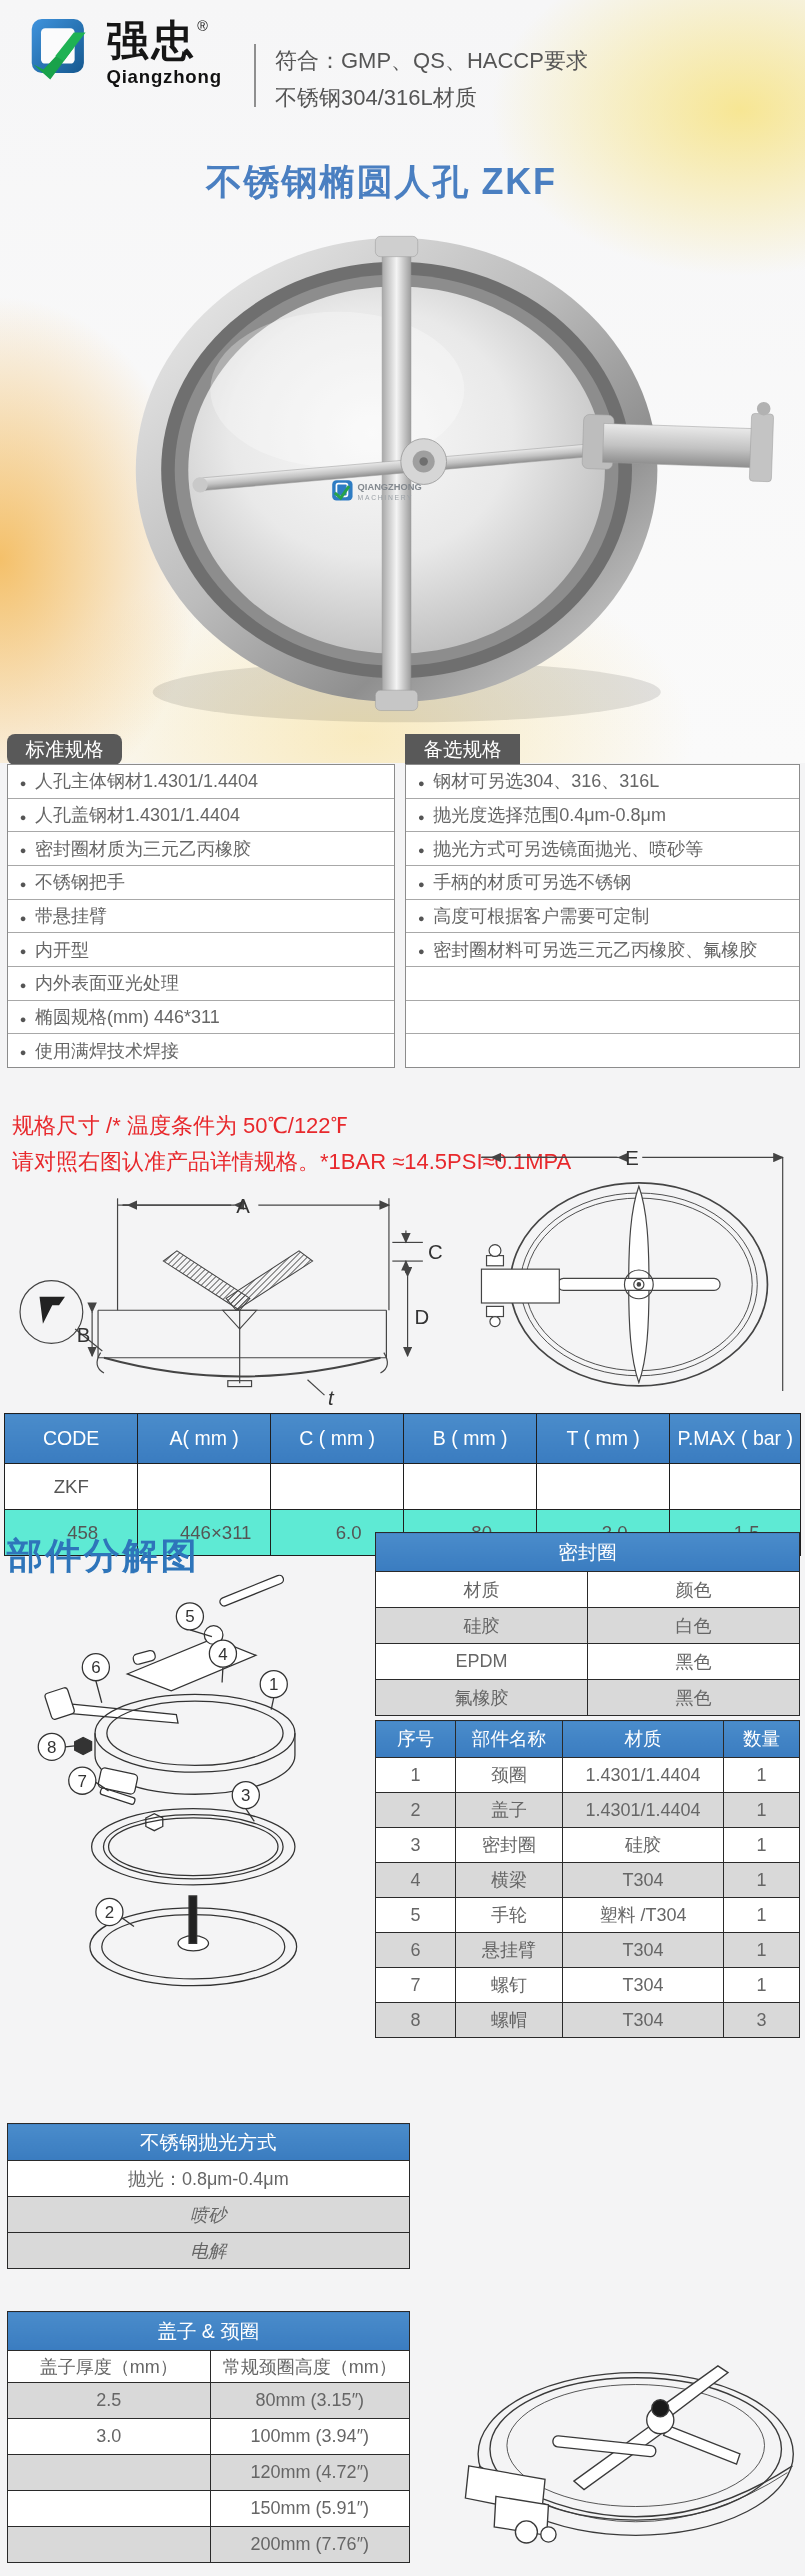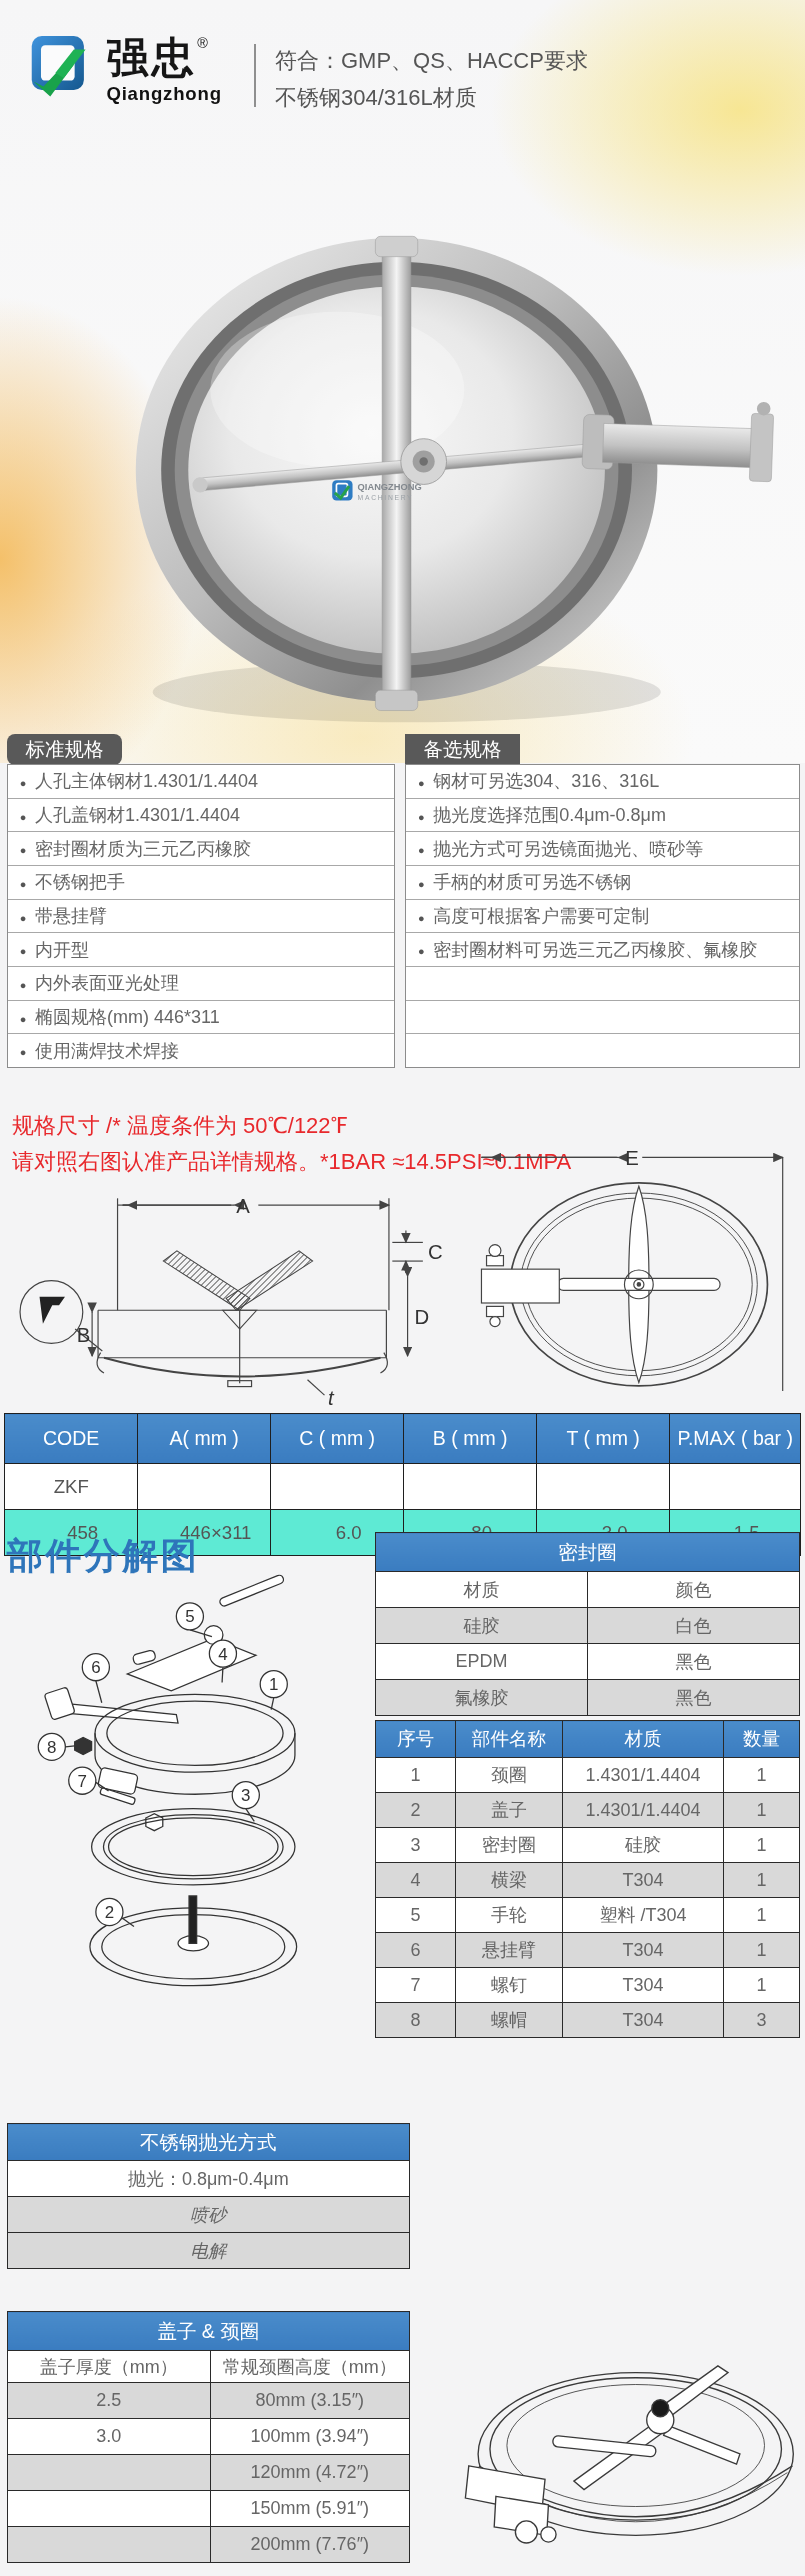--- a/index.html
+++ b/index.html
@@ -5,21 +5,21 @@
   html,body{margin:0;padding:0;background:#e9e9ea;}
   #page{position:relative;width:805px;height:2576px;background:#f4f4f5;overflow:hidden;
         font-family:"Liberation Sans", sans-serif;color:#666;}
   
   .hero-bg{position:absolute;left:0;top:0;width:805px;height:763px;
     background:
       radial-gradient(356px 237px at 92% 110px, rgba(247,227,130,.85), rgba(247,227,130,0) 70%),
       radial-gradient(280px 364px at 0% 559px, rgba(243,178,70,.80), rgba(243,178,70,0) 72%),
       radial-gradient(475px 271px at 45% 737px, rgba(247,215,120,.45), rgba(247,215,120,0) 70%),
       linear-gradient(#f6f6f7,#fafafa);}
-  .brand{position:absolute;left:25.4px;top:34px;display:flex;align-items:flex-start;justify-content:center;}
+  .brand{position:absolute;left:25.4px;top:17px;display:flex;align-items:flex-start;justify-content:center;}
   .brand-text{margin-left:12px;}
   .brand-cn{font-size:42px;font-weight:bold;color:#161616;letter-spacing:3.4px;line-height:47px;}
   .brand-reg{font-size:14.4px;vertical-align:24px;color:#161616;}
   .brand-en{font-size:18.6px;font-weight:bold;color:#111;margin-top:1.7px;letter-spacing:0.8px;}
   .v-divider{position:absolute;left:254px;top:44px;width:1.7px;height:63px;background:#8f8f8f;}
   .tagline{position:absolute;left:275px;top:42px;font-size:22px;color:#555;line-height:37px;}
   .page-title{position:absolute;left:206px;top:158px;font-size:36px;font-weight:bold;
     color:#4a7fc1;letter-spacing:1.7px;}
   
   .spec-head{position:absolute;height:30.5px;background:#595959;color:#fff;font-size:19.5px;
@@ -93,20 +93,21 @@
       </div>
       <div class="brand-en">Qiangzhong</div>
     </div>
   </div>
   <div class="v-divider"></div>
   <div class="tagline">
     <div>符合：GMP、QS、HACCP要求</div>
     <div>不锈钢304/316L材质</div>
   </div>
 
+  <div class="page-title">不锈钢椭圆人孔 ZKF</div>
 
   <svg class="abs" style="left:0;top:216px;" width="805" height="525" viewBox="0 0 950 620">
     <defs>
       <linearGradient id="rimG" x1="0" y1="0" x2="1" y2="1">
         <stop offset="0" stop-color="#f1f1f1"></stop>
           <stop offset=".45" stop-color="#bcbcbc"></stop>
         <stop offset=".7" stop-color="#8f8f8f"></stop>
           <stop offset="1" stop-color="#dedede"></stop>
       </linearGradient>
       <radialGradient id="dishG" cx=".44" cy=".4" r=".75">

